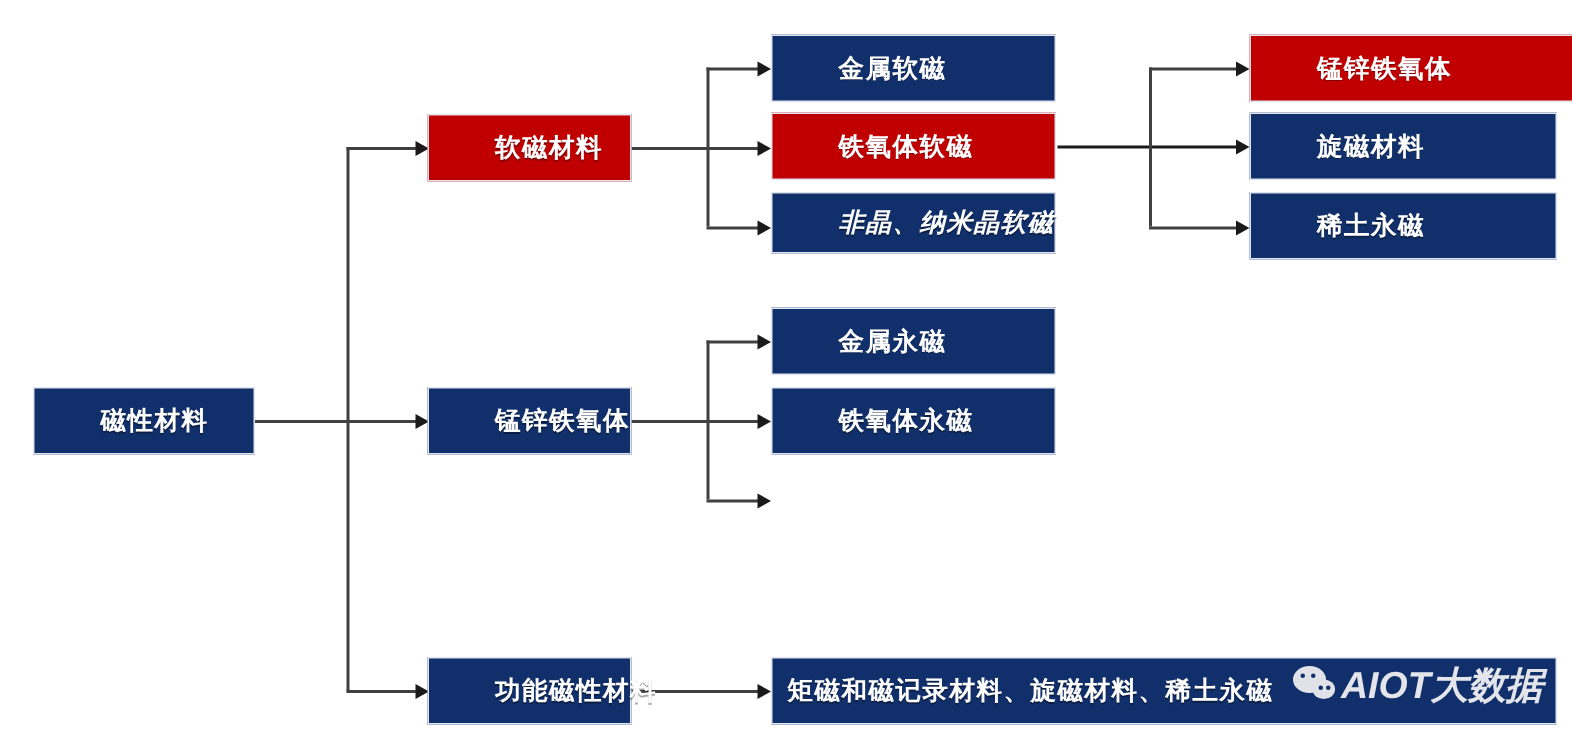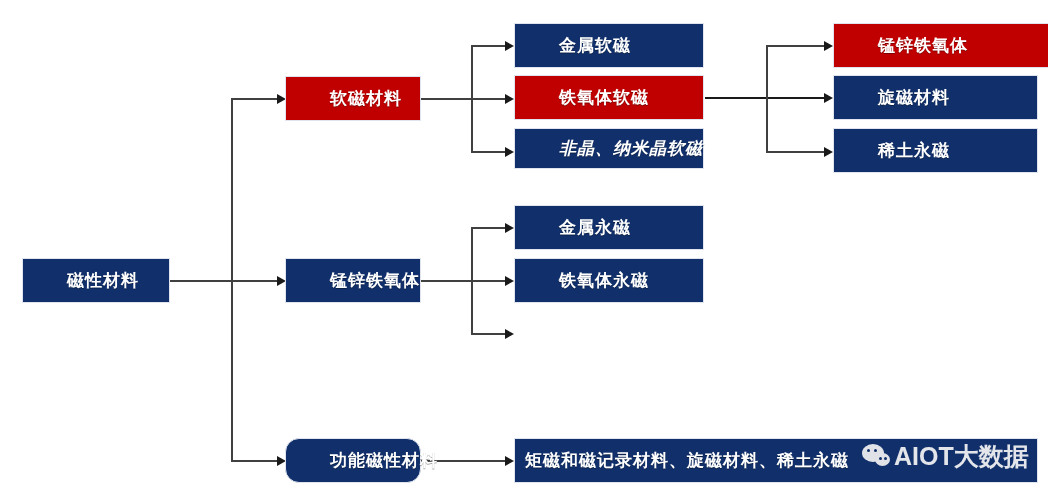--- a/index.html
+++ b/index.html
@@ -49,24 +49,25 @@
     height: 0;
     border-top: 5px solid transparent;
     border-bottom: 5px solid transparent;
     border-left: 9px solid #1a1a1a;
   }
 
   
   #watermark {
     position: absolute;
     display: flex;
-    align-items: flex-start;
+    align-items: flex-end;
     gap: 2px;
     pointer-events: none;
     opacity: 0.92;
+    font-style: italic;
   }
   #watermark .wm-logo {
     position: relative;
     width: 30px;
     height: 26px;
   }
   #watermark .wm-logo .bub {
     position: absolute;
     background: #f2f2f2;
     border-radius: 50%;
@@ -147,21 +148,21 @@
   </div>
 
   <div class="node red" style="left:285px; top:76px; width:136px; height:45px;">
     <span>软磁材料</span>
   </div>
 
   <div class="node navy" style="left:285px; top:258px; width:136px; height:45px;">
     <span>锰锌铁氧体</span>
   </div>
 
-  <div class="node navy" style="left:285px; top:438px; width:136px; height:45px;border-radius:14px;">
+  <div class="node navy" style="left:285px; top:438px; width:136px; height:45px;">
     <span>功能磁性材料</span>
   </div>
 
   <div class="node navy" style="left:514px; top:23px; width:190px; height:45px;">
     <span>金属软磁</span>
   </div>
 
   <div class="node red" style="left:514px; top:75px; width:190px; height:45px;">
     <span>铁氧体软磁</span>
   </div>

